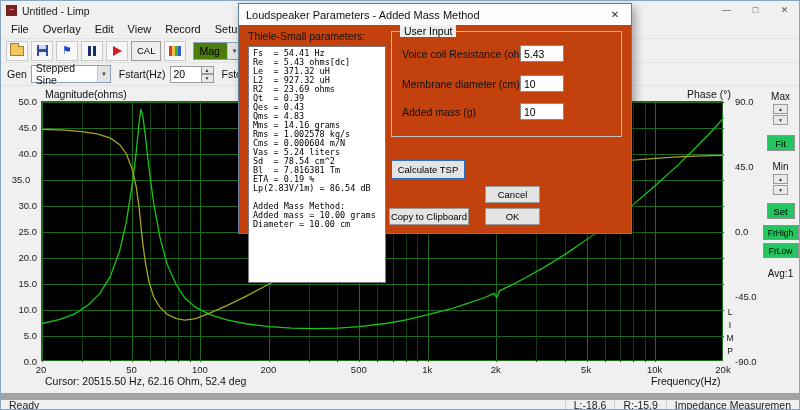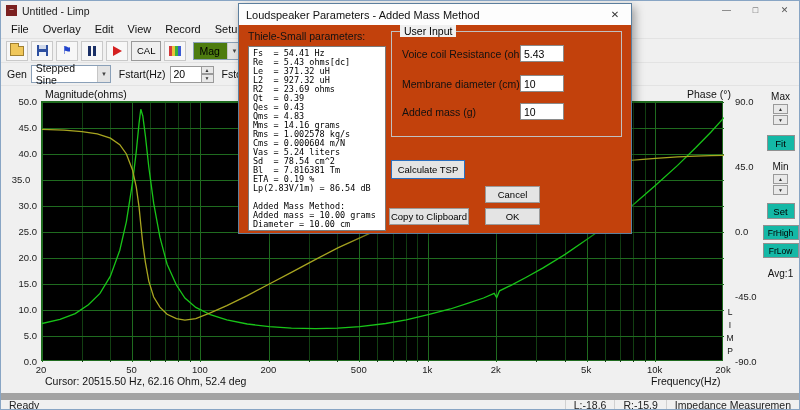--- a/index.html
+++ b/index.html
@@ -66,21 +66,21 @@
   .freq-title { position:absolute; left:650px; top:374px; font-size:10.5px; color:#111; }
   .limp-vert { position:absolute; left:724px; top:306px; font-size:8.5px; color:#111;
                writing-mode:vertical-rl; text-orientation:upright; letter-spacing:3px; }
 
   
   .sidecol { position:absolute; left:761px; top:90px; width:37px; display:flex; flex-direction:column;
              align-items:center; }
   .sc-label { font-size:10px; color:#111; height:12px; }
   .sc-spinbtn { width:15px; height:10px; border:1px solid #9a9a9a; background:#e9e9e9; font-size:5px;
                 line-height:8px; text-align:center; color:#333; margin-top:1px; }
-  .sc-btn { width:28px; height:16px; border:1px solid #909090; background:#14b8a6; font-size:9.5px;
+  .sc-btn { width:28px; height:16px; border:1px solid #909090; background:#22c55e; font-size:9.5px;
             font-family:"Liberation Sans", sans-serif; margin-top:10px; padding:0; }
   .sc-btn.small { width:36px; height:15px; font-size:8.5px; margin-top:6px; }
   .sc-avg { font-size:10px; color:#111; margin-top:10px; }
 
   
   .statusbar { position:absolute; left:0; right:0; bottom:0; height:16px; background:#f0f0f0;
                border-top:7px solid #a3a3a3; display:flex; align-items:center; font-size:10.5px; color:#222; }
   .status-ready { padding-left:8px; }
   .status-right { margin-left:auto; display:flex; height:100%; align-items:center; }
   .status-cell { border-left:1px solid #d0d0d0; padding:0 8px; height:100%; display:flex; align-items:center;
@@ -88,21 +88,21 @@
 
   
   .dialog { position:absolute; left:237px; top:2px; width:394px; height:231px; background:#c2410c;
             border:1px solid #5c7f9e; box-shadow:3px 4px 9px rgba(0,0,0,0.35); z-index:20; }
   .dialog-titlebar { height:21px; background:#fdfdfd; display:flex; align-items:center; font-size:11px;
                      color:#111; padding-left:7px; }
   .dialog-close { margin-left:auto; width:32px; height:21px; text-align:center; line-height:21px;
                   font-size:10px; color:#333; }
   .dialog-body { position:relative; height:208px; }
   .tsp-label { position:absolute; left:9px; top:5px; font-size:10.5px; color:#111; }
-  .tsp-box { position:absolute; left:9px; top:21px; width:138px; height:185px; background:#fff;
+  .tsp-box { position:absolute; left:9px; top:21px; width:138px; height:237px; background:#fff;
              border:1px solid #7a7a7a; font-family:"DejaVu Sans Mono", monospace; font-size:8.5px;
              line-height:9px; white-space:pre; padding:2px 0 0 4px; overflow:hidden; color:#000; }
   .groupbox { position:absolute; left:152px; top:6px; width:231px; height:106px; border:1px solid #c0c0c0; }
   .groupbox-legend { position:absolute; left:8px; top:-7px; background:#f0f0f0; padding:0 4px; font-size:10.5px; }
   .gb-row-label { position:absolute; left:10px; font-size:10.5px; color:#111; }
   .gb-input { position:absolute; left:128px; width:44px; height:17px; border:1px solid #8a8a8a;
               font-size:10.5px; padding:0 3px; font-family:"Liberation Sans", sans-serif; }
   .dlg-btn { position:absolute; background:#e4e4e4; border:1px solid #9a9a9a; font-size:9.5px;
              font-family:"Liberation Sans", sans-serif; padding:0; }
   .dlg-btn.default { border:1px solid #2a70c0; }

